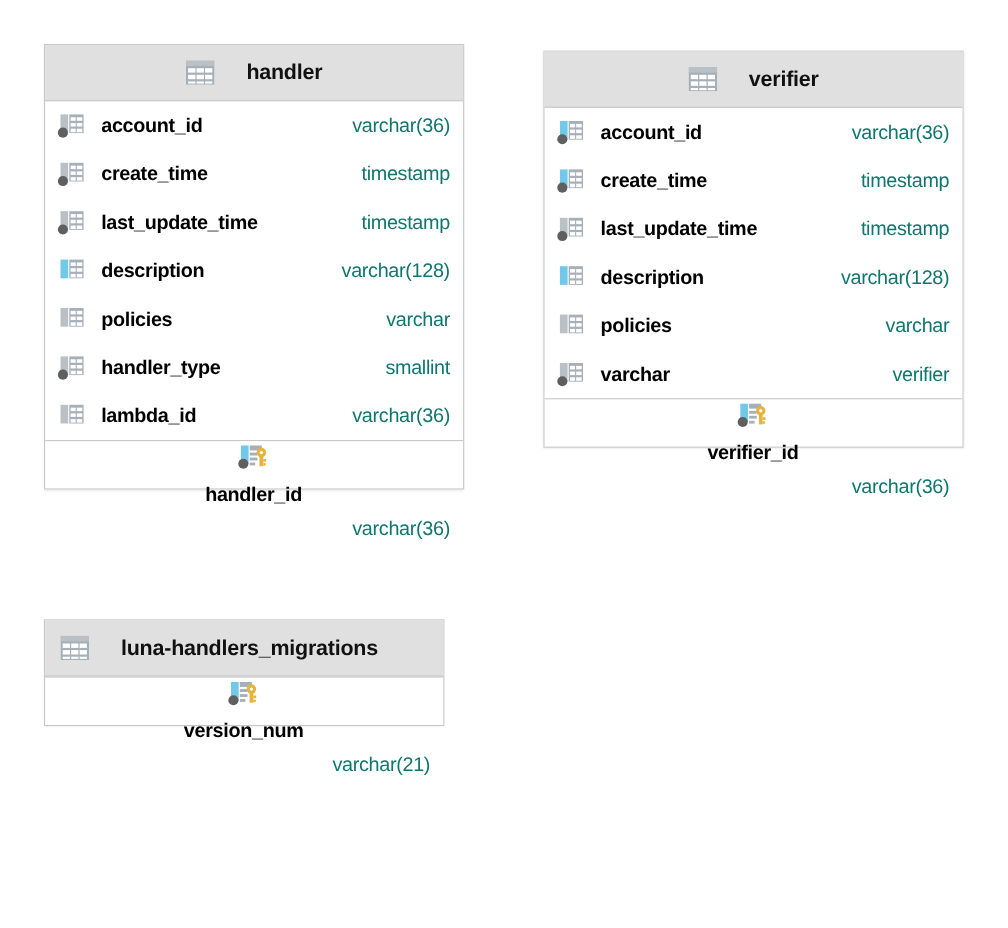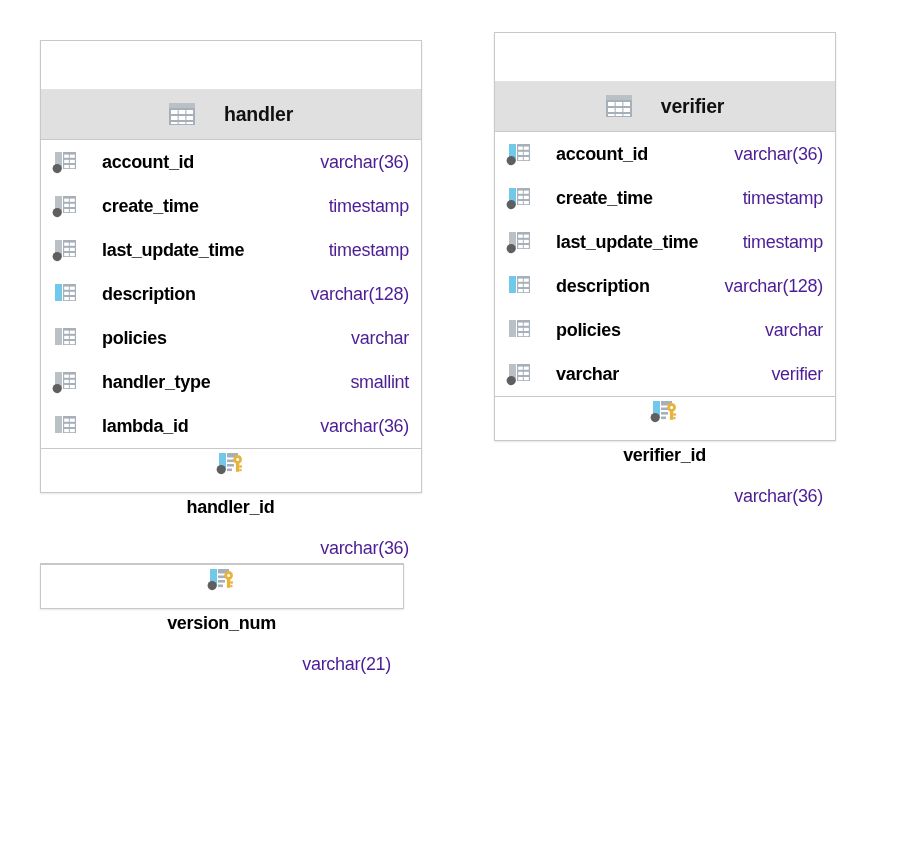--- a/index.html
+++ b/index.html
@@ -34,21 +34,20 @@
   .card-header {
     background: #e0e0e0;
     border-bottom: 1px solid #c8c8c8;
     height: 51px;
     display: flex;
     align-items: center;
     justify-content: center;
     gap: 29px;
     padding: 0 12px;
     box-sizing: border-box;
-    margin-top: 48px;
   }
   .card-header.left-align {
     justify-content: flex-start;
     padding-left: 14px;
   }
 
   .card-title {
     font-size: 19.5px;
     font-weight: bold;
     color: #111111;
@@ -60,39 +59,39 @@
     padding: 0;
   }
 
   
   .col-row {
     display: flex;
     align-items: center;
     height: 44px;
     padding: 0 12px 0 11px;
     box-sizing: border-box;
-    gap: 20px;
+    gap: 10px;
   }
   .col-row.pk-row {
     border-top: 1px solid #c8c8c8;
     flex-direction: column;
   }
 
   .col-name {
     font-size: 18px;
     font-weight: bold;
     color: #000000;
     letter-spacing: -0.3px;
     white-space: nowrap;
   }
 
   .col-type {
     margin-left: auto;
     font-size: 18px;
-    color: #4c1d95;
+    color: #0f766e;
     white-space: nowrap;
     letter-spacing: -0.3px;
     padding-left: 10px;
   }
 
   .icon-slot {
     flex: 0 0 auto;
     width: 30px;
     height: 28px;
     display: block;
@@ -316,21 +315,21 @@
       <g class="g-dot">
                 <circle cx="5.2" cy="20.6" r="4.6" fill="#5f5f5f"></circle>
               </g>
     </svg>
   </span>
           <span class="col-name">handler_id</span>
           <span class="col-type">varchar(36)</span>
         </div>
       </div>
     </div>
-    <div class="table-card" style="left: 494px; top: 32px; width: 342px;">
+    <div class="table-card" style="left: 494px; top: 46px; width: 382px;">
       <div class="card-header">
         <span class="hdr-icon">
     <svg width="26" height="22" viewBox="0 0 26 22" xmlns="http://www.w3.org/2000/svg">
       <rect x="0" y="0" width="26" height="22" fill="#a7b0b8"></rect>
       <rect x="0" y="0" width="26" height="5" fill="#b9c1c7"></rect>
       <rect x="2" y="7" width="6.6" height="4" fill="#ffffff"></rect>
       <rect x="9.7" y="7" width="6.6" height="4" fill="#ffffff"></rect>
       <rect x="17.4" y="7" width="6.6" height="4" fill="#ffffff"></rect>
       <rect x="2" y="13" width="6.6" height="4" fill="#ffffff"></rect>
       <rect x="9.7" y="13" width="6.6" height="4" fill="#ffffff"></rect>
@@ -506,20 +505,38 @@
                 <circle cx="5.2" cy="20.6" r="4.6" fill="#5f5f5f"></circle>
               </g>
     </svg>
   </span>
           <span class="col-name">verifier_id</span>
           <span class="col-type">varchar(36)</span>
         </div>
       </div>
     </div>
     <div class="table-card" style="left: 40px; top: 563px; width: 364px;">
+      <div class="card-header left-align">
+        <span class="hdr-icon">
+    <svg width="26" height="22" viewBox="0 0 26 22" xmlns="http://www.w3.org/2000/svg">
+      <rect x="0" y="0" width="26" height="22" fill="#a7b0b8"></rect>
+      <rect x="0" y="0" width="26" height="5" fill="#b9c1c7"></rect>
+      <rect x="2" y="7" width="6.6" height="4" fill="#ffffff"></rect>
+      <rect x="9.7" y="7" width="6.6" height="4" fill="#ffffff"></rect>
+      <rect x="17.4" y="7" width="6.6" height="4" fill="#ffffff"></rect>
+      <rect x="2" y="13" width="6.6" height="4" fill="#ffffff"></rect>
+      <rect x="9.7" y="13" width="6.6" height="4" fill="#ffffff"></rect>
+      <rect x="17.4" y="13" width="6.6" height="4" fill="#ffffff"></rect>
+      <rect x="2" y="19" width="6.6" height="2" fill="#ffffff"></rect>
+      <rect x="9.7" y="19" width="6.6" height="2" fill="#ffffff"></rect>
+      <rect x="17.4" y="19" width="6.6" height="2" fill="#ffffff"></rect>
+    </svg>
+  </span>
+        <span class="card-title">luna-handlers_migrations</span>
+      </div>
       <div class="card-body">
         <div class="col-row pk-row">
           <span class="icon-slot">
     <svg width="30" height="28" viewBox="0 0 30 28" xmlns="http://www.w3.org/2000/svg">
       <g class="g-bar">
                 <rect x="3" y="4" width="7" height="17" fill="#72c8e8"></rect>
               </g>
       <g class="g-grid">
                 <rect x="11" y="4" width="11" height="4.5" fill="#a7b0b8"></rect>
                 <rect x="11" y="10.5" width="7" height="2.6" fill="#a7b0b8"></rect>

